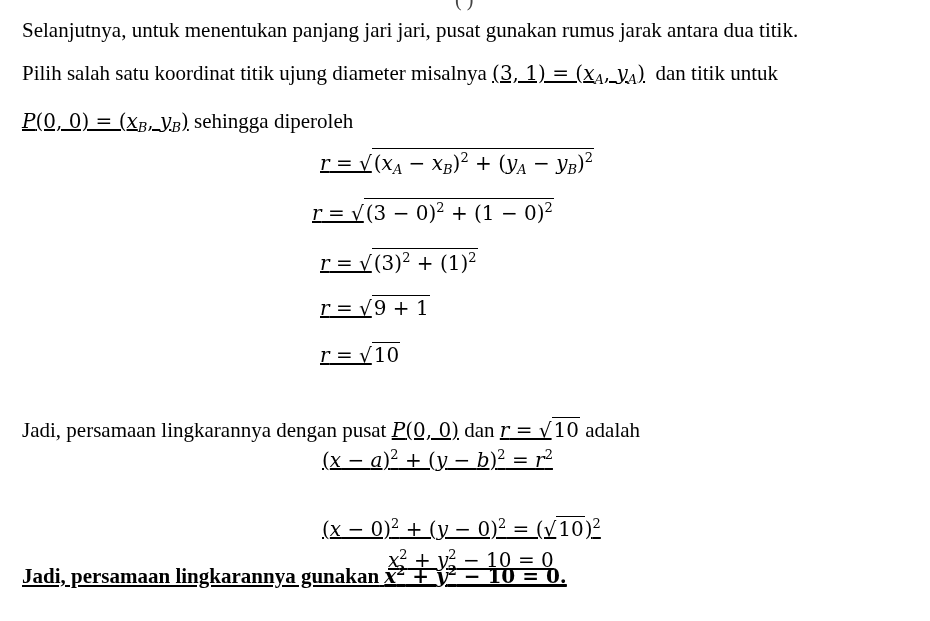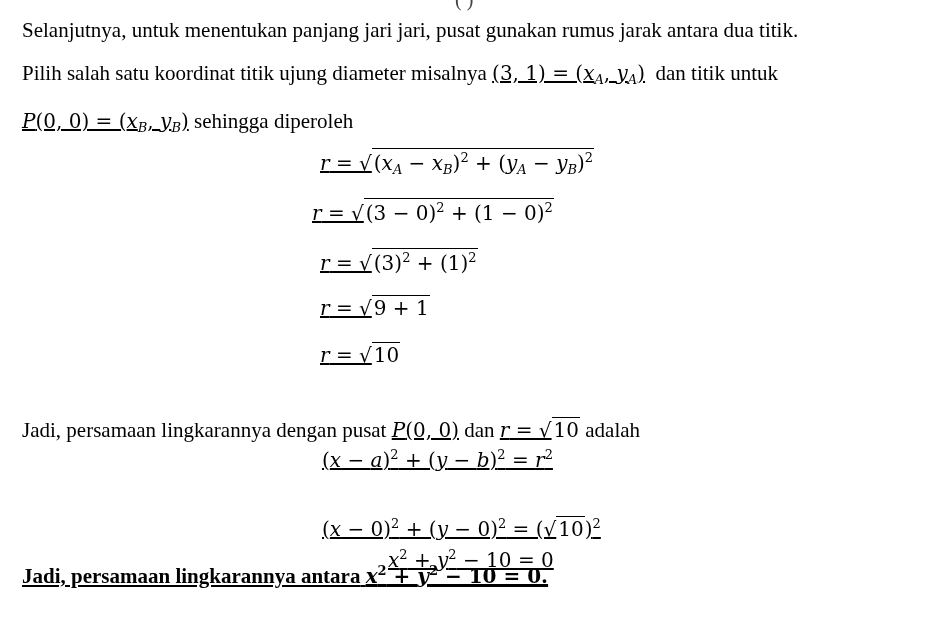--- a/index.html
+++ b/index.html
@@ -62,15 +62,15 @@
   (<i>x</i> − <i>a</i>)<sup>2</sup> + (<i>y</i> − <i>b</i>)<sup>2</sup> = <i>r</i><sup>2</sup>
 </div>
 <div class="line math" style="top:476px;left:322px;margin-top:40px;">
   (<i>x</i> − 0)<sup>2</sup> + (<i>y</i> − 0)<sup>2</sup> = (√<span class="rad">10</span>)<sup>2</sup>
 </div>
 <div class="line math" style="top:548px;left:388px;">
   <i>x</i><sup>2</sup> + <i>y</i><sup>2</sup> − 10 = 0
 </div>
 
 <div class="line bold" style="top:564px;left:22px;">
-  <span>Jadi, persamaan lingkarannya antara</span>
+  <span>Jadi, persamaan lingkarannya gunakan</span>
   <span class="math"><i>x</i><sup>2</sup> + <i>y</i><sup>2</sup> − 10 = 0.</span>
 </div>
 
 </body></html>

